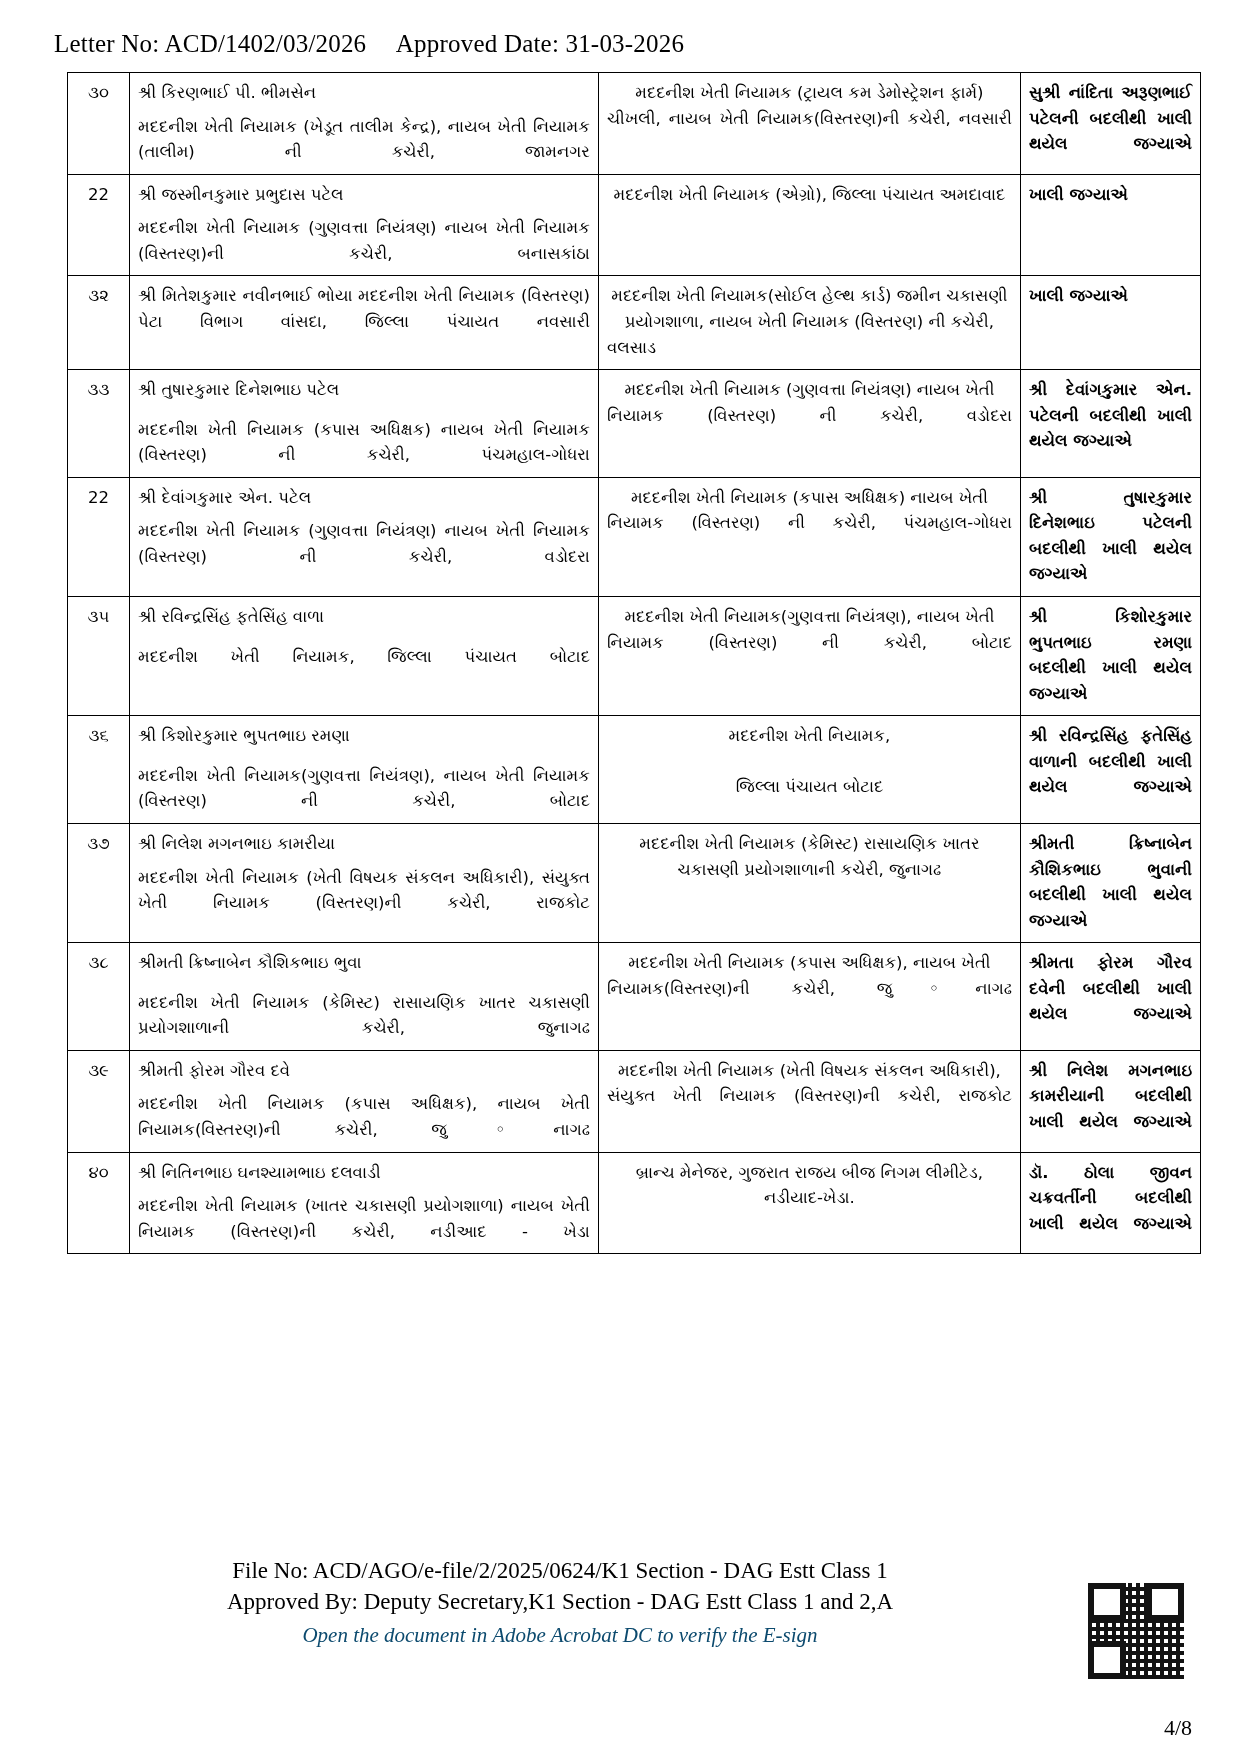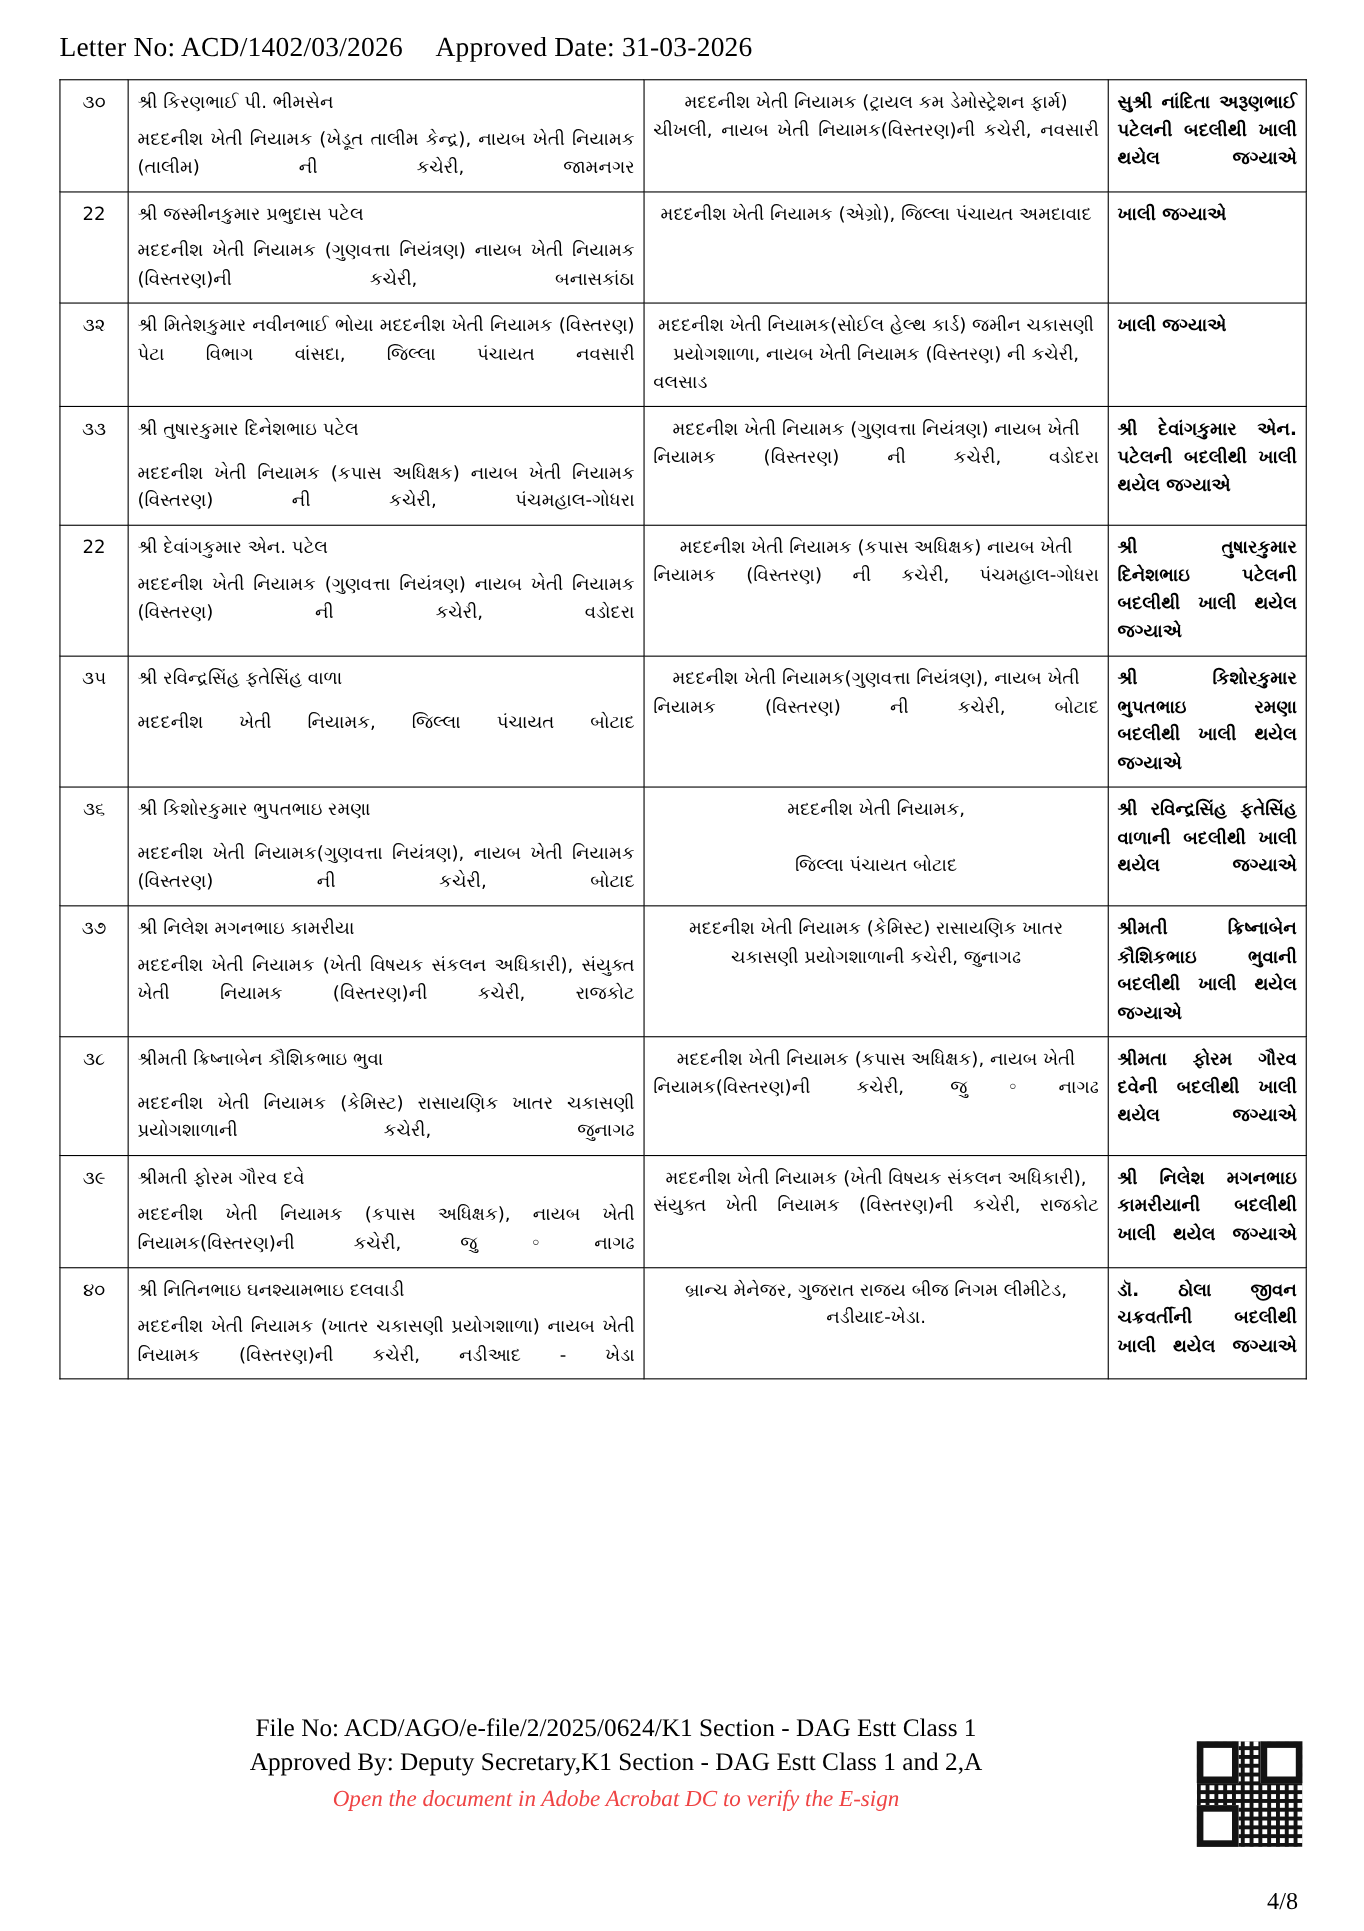--- a/index.html
+++ b/index.html
@@ -27,21 +27,21 @@
     letter-spacing: 0.2px;
     margin: 16px 0 14px 2px;
     white-space: nowrap;
   }
   .header-line .gap { display: inline-block; width: 18px; }
 
   table.main {
     border-collapse: collapse;
     width: 1134px;
     table-layout: fixed;
-    margin-left: 2px;
+    margin-left: 15px;
   }
   table.main td {
     border: 1.5px solid #000;
     vertical-align: top;
     padding: 7px 8px 9px 8px;
     font-family: "DejaVu Sans", sans-serif;
     font-size: 16.5px;
     line-height: 1.55;
   }
   td.c-num {
@@ -72,21 +72,21 @@
     font-family: "Liberation Serif", serif;
     font-size: 23px;
     line-height: 1.35;
     padding-right: 120px;
   }
   .footer-verify {
     text-align: center;
     font-family: "Liberation Serif", serif;
     font-style: italic;
     font-size: 21px;
-    color: #ef4444;
+    color: #0c4a6e;
     margin-top: 6px;
     padding-right: 120px;
   }
   .qr {
     position: absolute;
     right: 52px;
     bottom: 72px;
     width: 96px;
     height: 96px;
     background:
@@ -109,21 +109,21 @@
   .qr::after { top: 0; right: 0; }
   .qr-b {
     position: absolute;
     bottom: 0; left: 0;
     width: 26px; height: 26px;
     border: 6px solid #000;
     background: #fff;
   }
   .pagenum {
     position: absolute;
-    right: 60px;
+    right: 48px;
     bottom: 14px;
     font-family: "Liberation Serif", serif;
     font-size: 22px;
   }
 </style>
 </head>
 <body>
 
 <div class="page">
 

